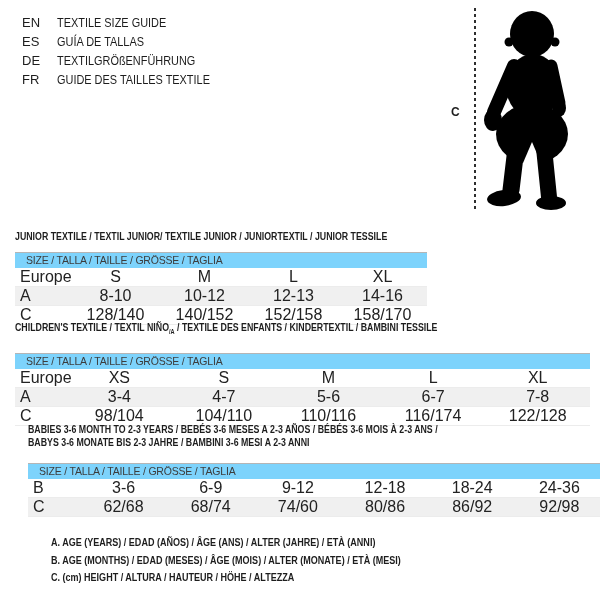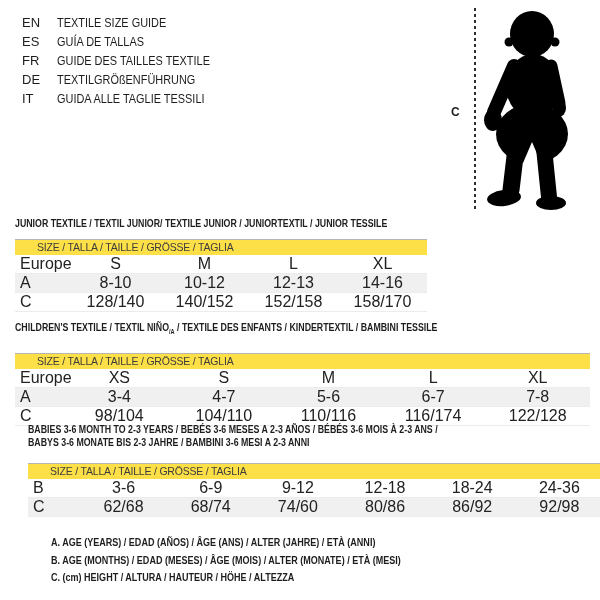--- a/index.html
+++ b/index.html
@@ -14,31 +14,31 @@
   .lang-text { white-space:nowrap; transform:scaleX(0.84); transform-origin:left center; }
 
   
   .measure-line { position:absolute; left:474px; top:8px; width:2px; height:202px;
     background:repeating-linear-gradient(to bottom, #2e2e2e 0 3px, transparent 3px 6px); }
   .measure-label { position:absolute; left:451px; top:105px; font-size:12px; font-weight:bold; }
   .toddler { position:absolute; left:480px; top:6px; }
 
   
   .tbl { position:absolute; left:15px; }
-  .t1 { top:217px; width:412px; }
+  .t1 { top:230px; width:412px; }
   .t2 { top:321px; width:575px; }
   .t3 { top:423px; width:575px;margin-left:13px; }
   .tbl-title { font-size:11px; font-weight:bold; line-height:13px; white-space:nowrap;
     transform:scaleX(0.80); transform-origin:left top; }
   .t1 .tbl-title { margin-bottom:9px; }
   .t2 .tbl-title { margin-bottom:15px; }
   .t3 .tbl-title { margin-bottom:14px; }
   .sub-sz { font-size:7px; }
-  .size-bar { height:16px; line-height:15px; background:#fde047; border-top:1px solid #b5b5b5;
-    color:#3c3c3c; font-size:10.5px; padding-left:22px; letter-spacing:-0.2px; }
+  .size-bar { height:16px; line-height:15px; background:#7dd3fc; border-top:1px solid #b5b5b5;
+    color:#3c3c3c; font-size:10.5px; padding-left:11px; letter-spacing:-0.2px; }
   table.sz { width:100%; border-collapse:collapse; table-layout:fixed; }
   .sz td { height:17px; font-size:16px; text-align:center; color:#222;
     border-bottom:1px solid #ececec; font-weight:normal; }
   .sz td.lbl { text-align:left; padding-left:5px; }
   .sz tr.shaded td { background:#f0f0f0; }
   .col-label1 { width:56px; } .col-label2 { width:52px; }
 
   
   .notes { position:absolute; left:15px; top:534px;margin-left:36px; }
   .note-line { font-size:11px; font-weight:bold; line-height:17.5px; white-space:nowrap;
@@ -52,30 +52,26 @@
   <section class="lang-block">
     <div class="lang-row">
       <span class="lang-code">EN</span>
       <span class="lang-text">TEXTILE SIZE GUIDE</span>
     </div>
     <div class="lang-row">
       <span class="lang-code">ES</span>
       <span class="lang-text">GUÍA DE TALLAS</span>
     </div>
     <div class="lang-row">
+      <span class="lang-code">DE</span>
+      <span class="lang-text">TEXTILGRÖßENFÜHRUNG</span>
+    </div>
+    <div class="lang-row">
       <span class="lang-code">FR</span>
       <span class="lang-text">GUIDE DES TAILLES TEXTILE</span>
-    </div>
-    <div class="lang-row">
-      <span class="lang-code">DE</span>
-      <span class="lang-text">TEXTILGRÖßENFÜHRUNG</span>
-    </div>
-    <div class="lang-row">
-      <span class="lang-code">IT</span>
-      <span class="lang-text">GUIDA ALLE TAGLIE TESSILI</span>
     </div>
   </section>
 
   <div class="measure-line"></div>
   <div class="measure-label">C</div>
   <svg class="toddler" width="112" height="206" viewBox="0 0 112 206" aria-hidden="true">
     <g fill="#000000" stroke="none">
       <ellipse cx="52" cy="28" rx="22" ry="23"></ellipse>
       <circle cx="29" cy="36" r="4.5"></circle>
       <circle cx="75" cy="36" r="4.5"></circle>

